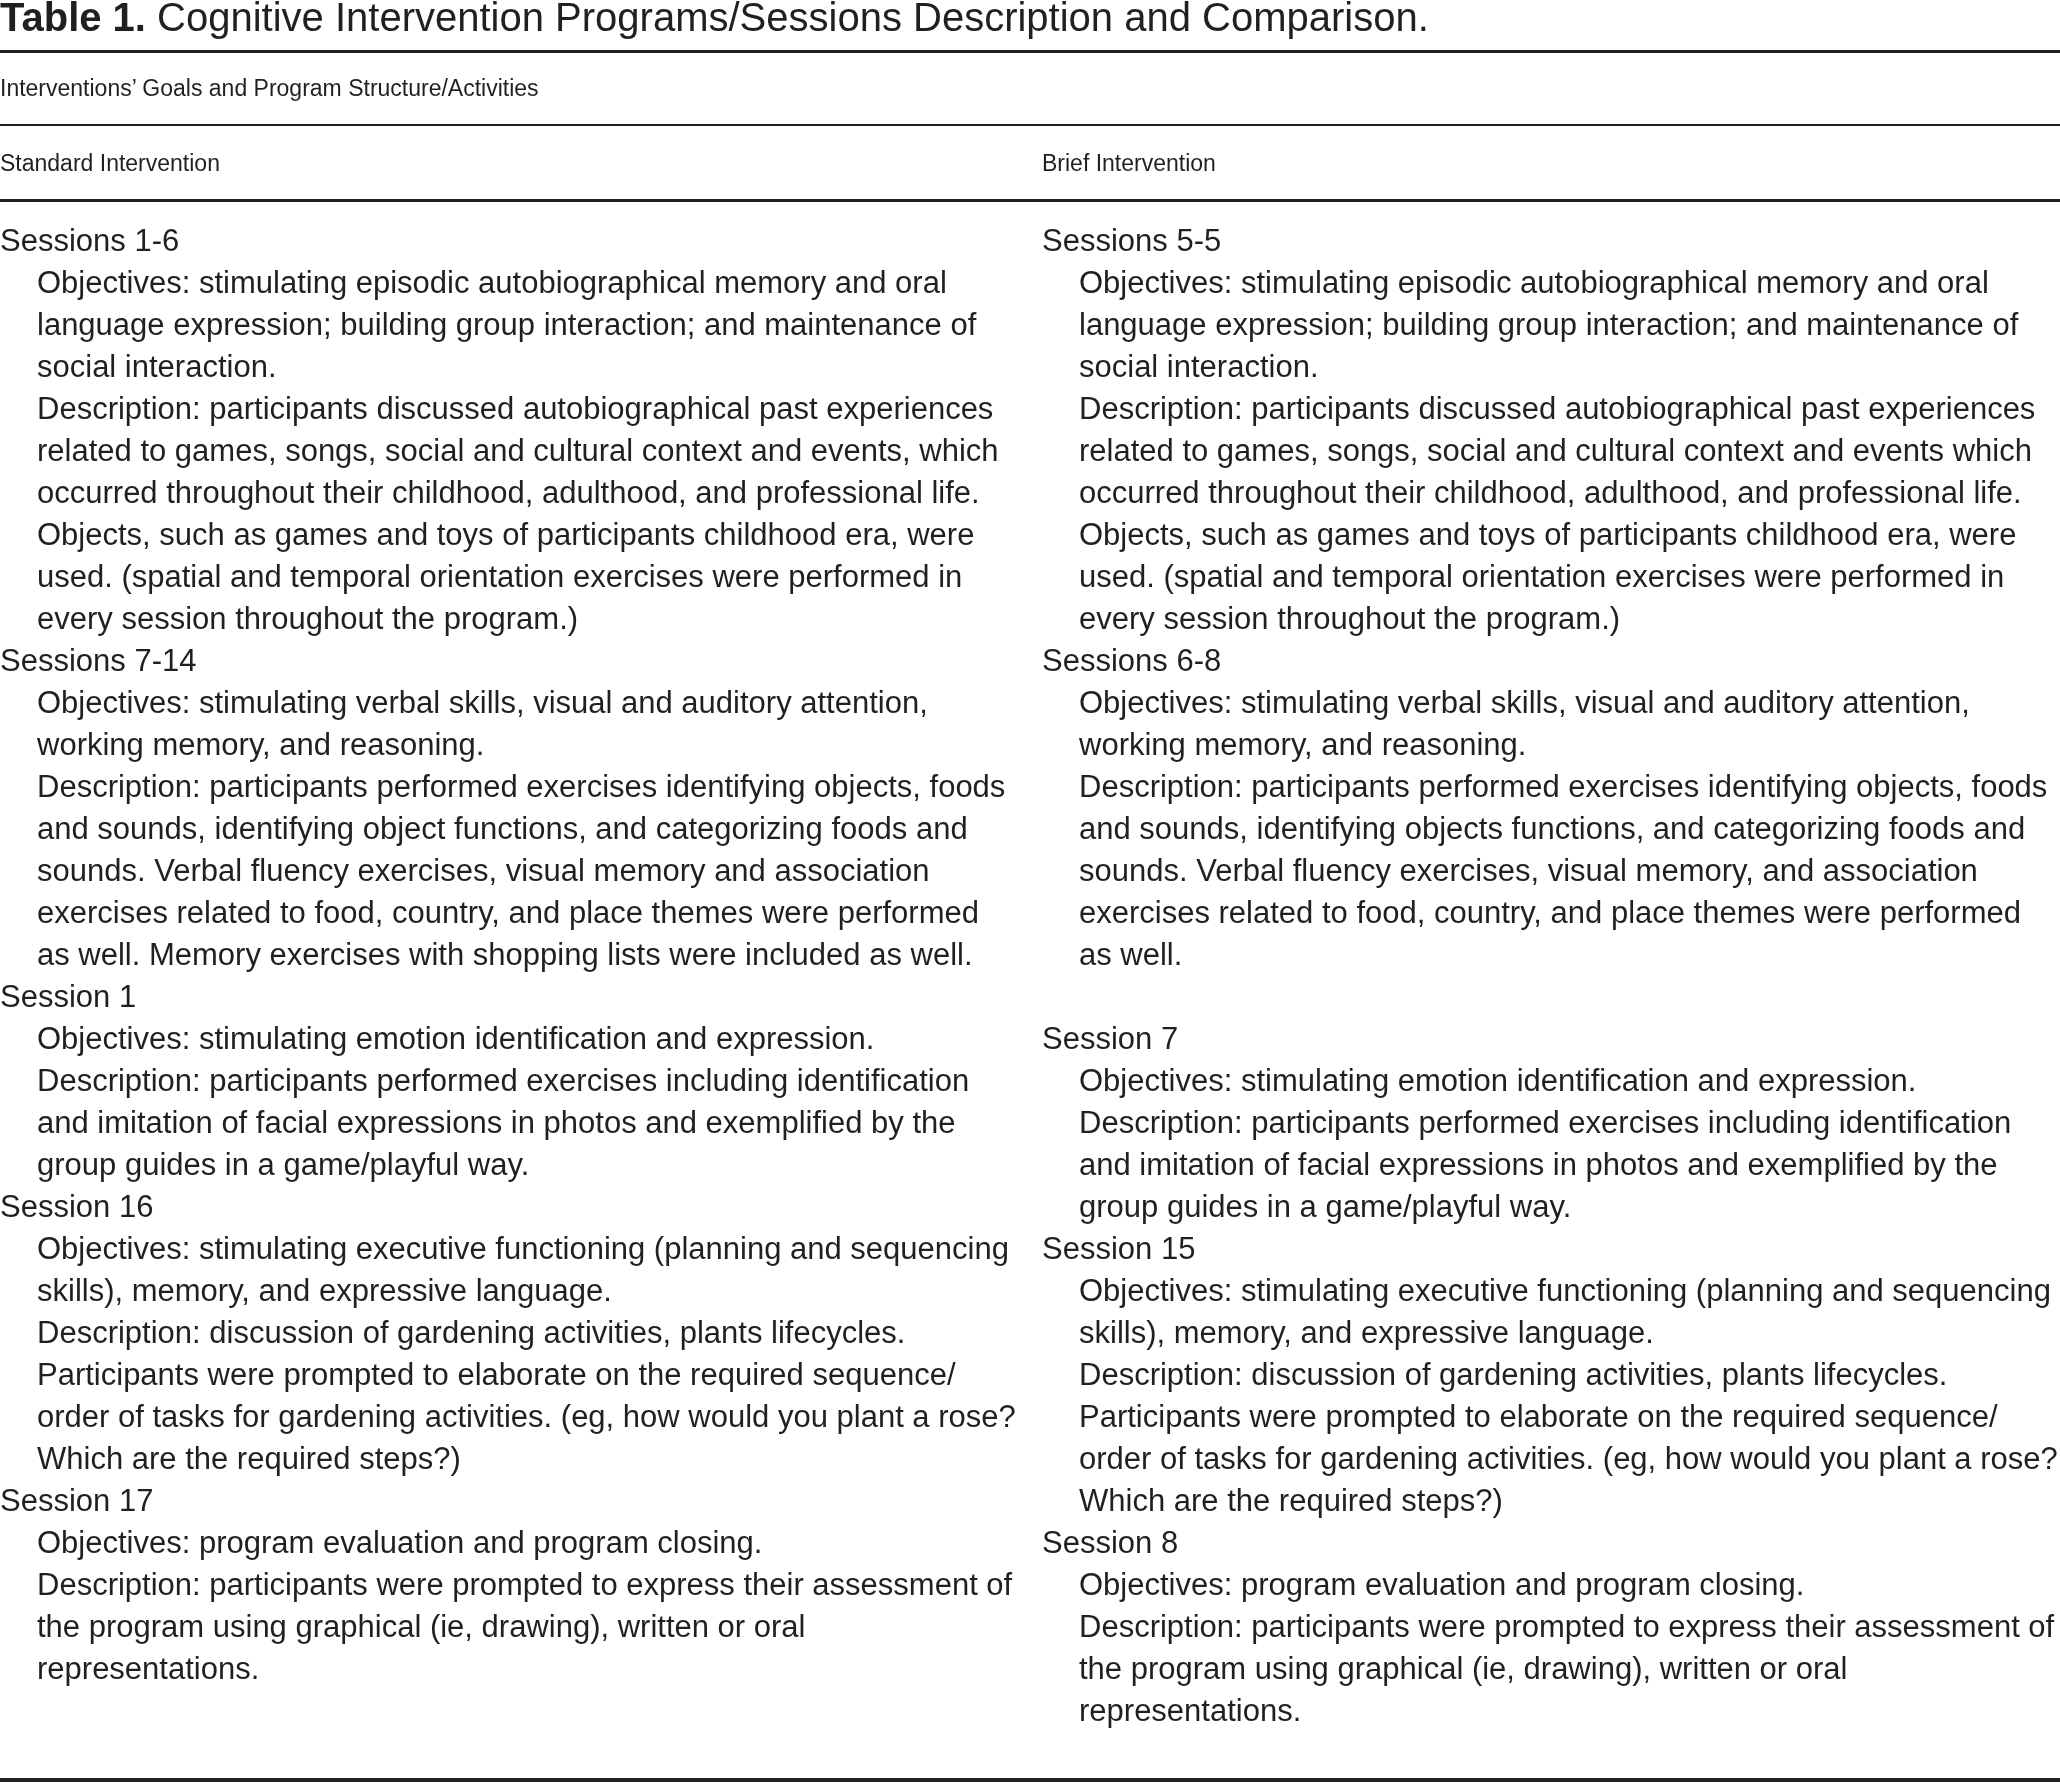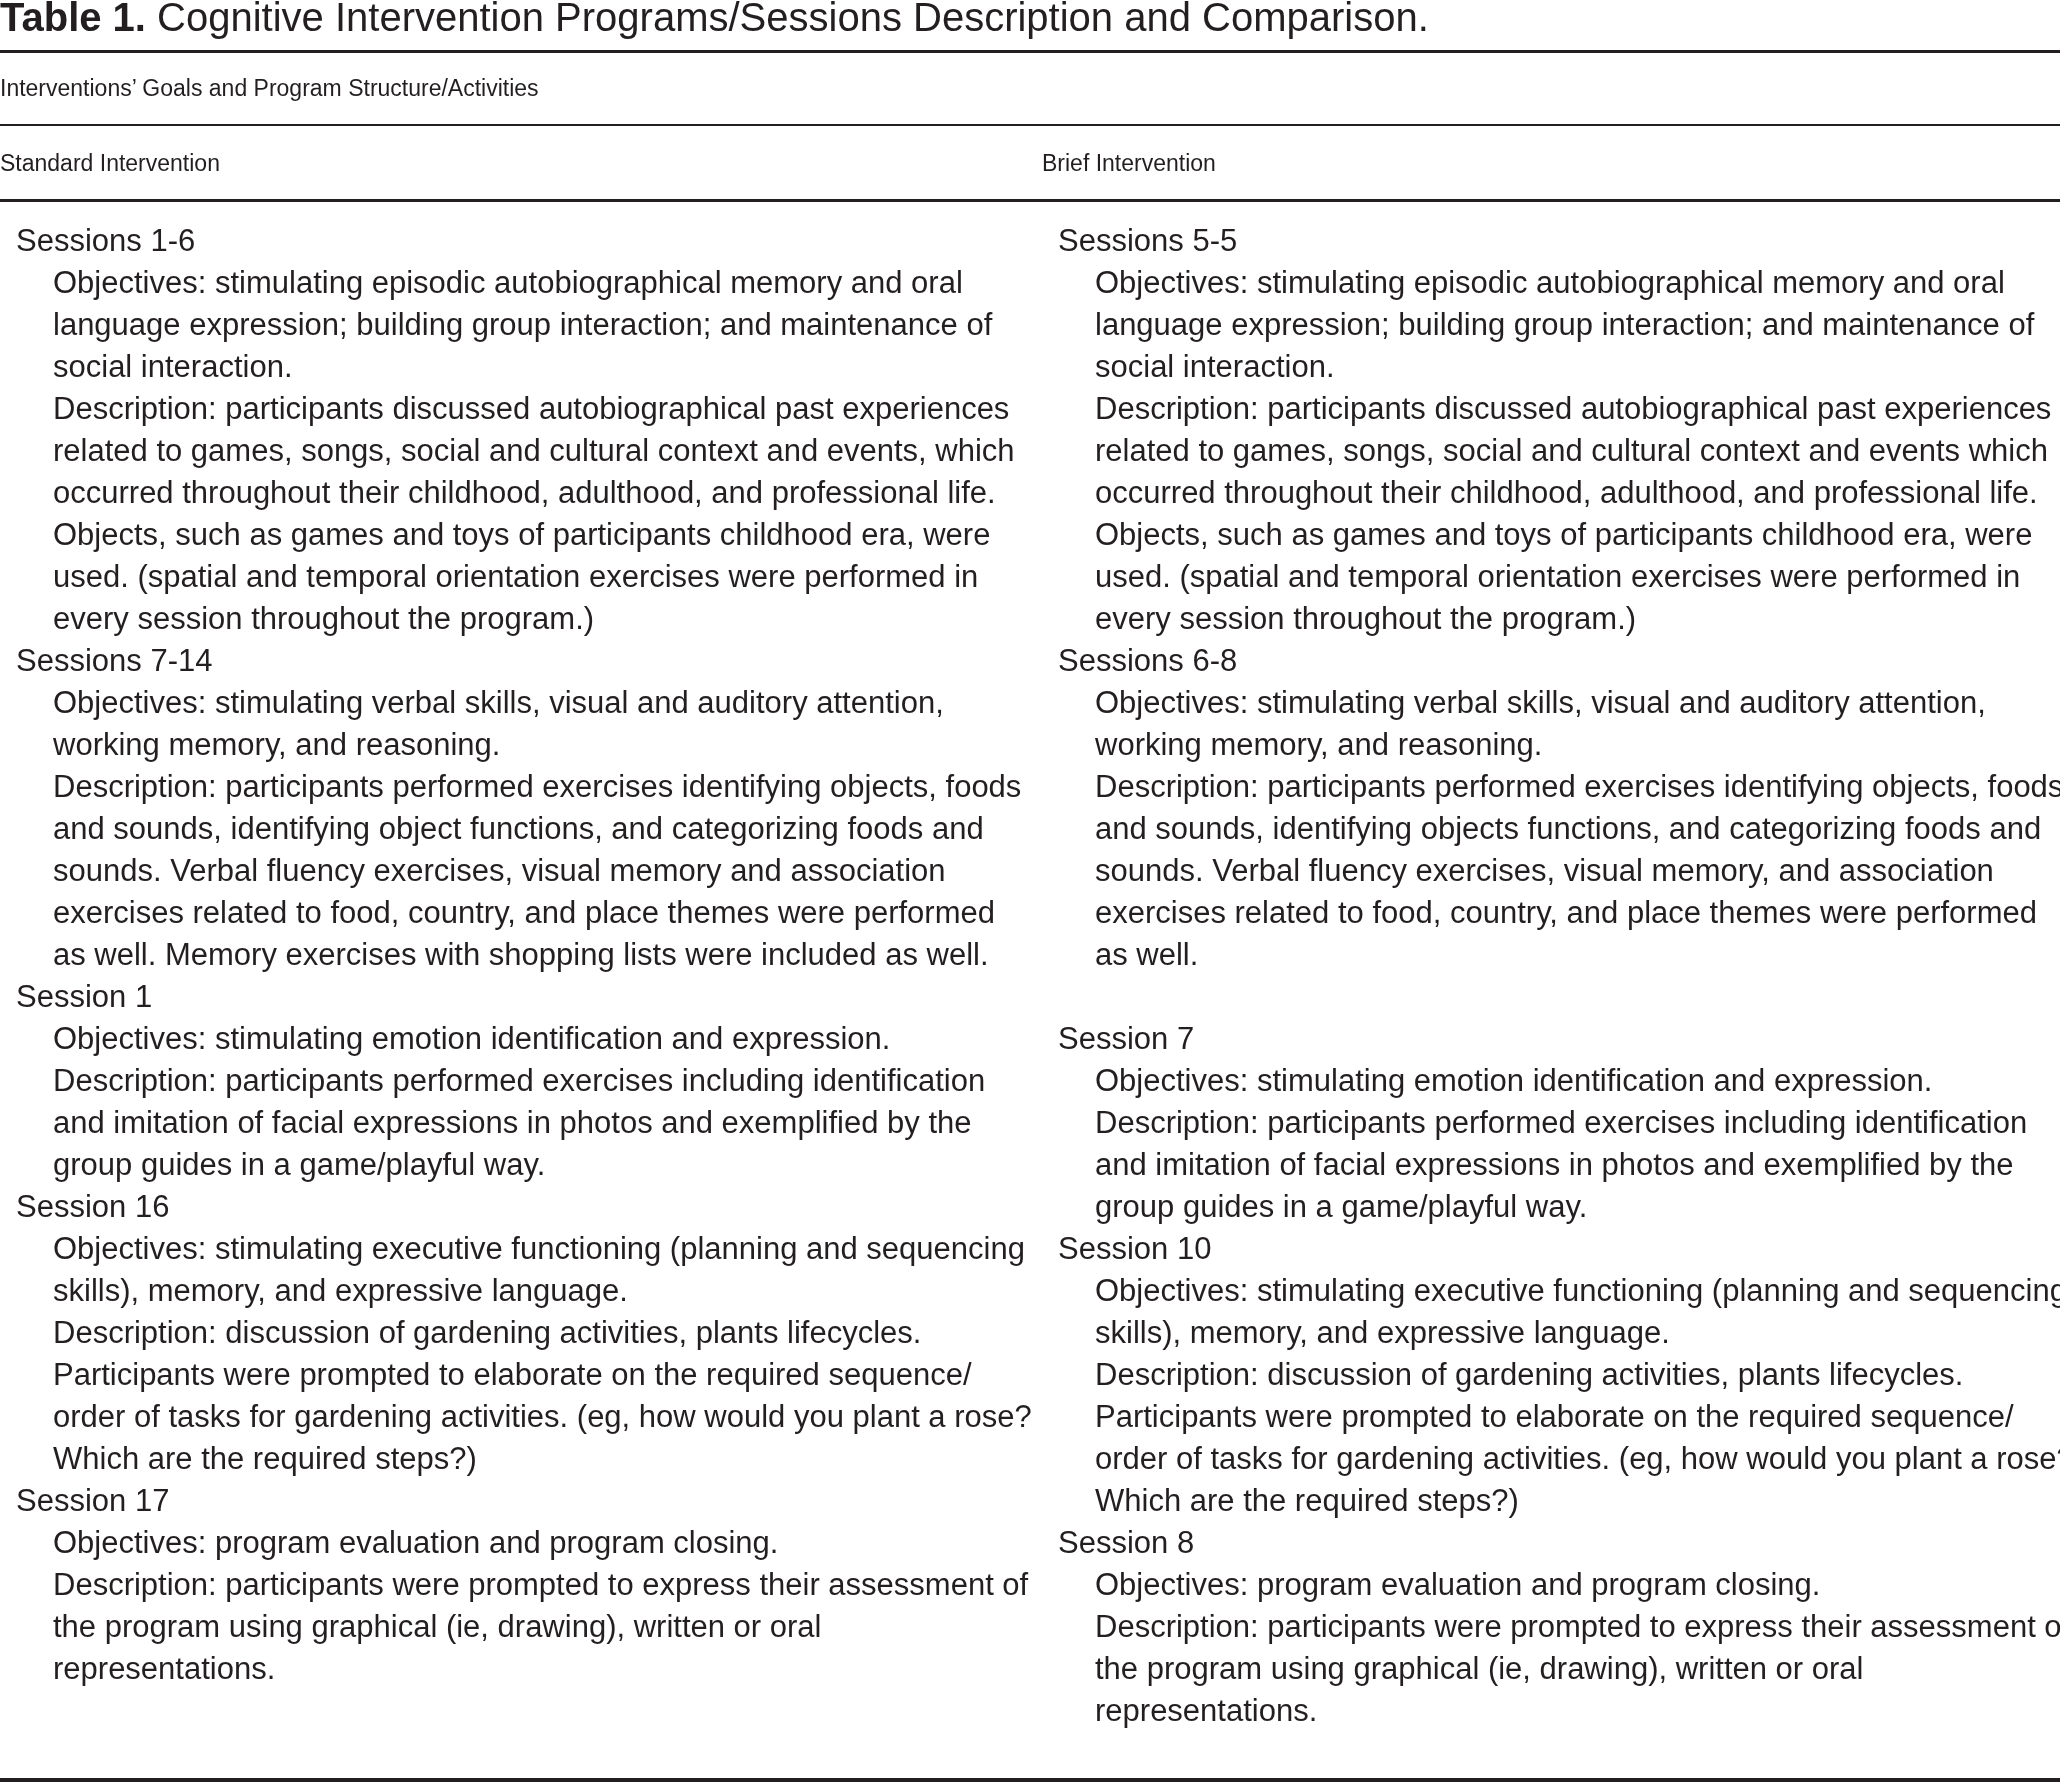--- a/index.html
+++ b/index.html
@@ -20,21 +20,21 @@
   .rule.r3 { top: 199px; height: 2.9px; }
   .rule.r4 { top: 1778px; height: 3.8px; }
   .hdr {
     position: absolute; font-size: 23px; line-height: 38px; white-space: nowrap;
   }
   .hdr.goal { left: 0; top: 69px; }
   .hdr.std  { left: 0; top: 144px; }
   .hdr.brf  { left: 1042px; top: 144px; text-align: center; }
   .col {
     position: absolute; top: 220px; width: 1018px;
-    font-size: 31px; line-height: 42px; padding-left: 16px;
+    font-size: 31px; line-height: 42px;
   }
   .col.left { left: 0; }
   .col.right { left: 1042px; }
   .sess-title { white-space: nowrap; }
   .para { padding-left: 37px; }
   .spacer { height: 42px; }
 </style>
 </head>
 <body>
 
@@ -98,21 +98,21 @@
     <div class="spacer"></div>
   </div>
 
   <div>
     <div class="sess-title">Session 7</div>
     <div class="para">Objectives: stimulating emotion identification and expression.</div>
     <div class="para">Description: participants performed exercises including identification and imitation of facial expressions in photos and exemplified by the group guides in a game/playful way.</div>
   </div>
 
   <div>
-    <div class="sess-title">Session 10</div>
+    <div class="sess-title">Session 15</div>
     <div class="para">Objectives: stimulating executive functioning (planning and sequencing skills), memory, and expressive language.</div>
     <div class="para">Description: discussion of gardening activities, plants lifecycles.</div>
     <div class="para">Participants were prompted to elaborate on the required sequence/ order of tasks for gardening activities. (eg, how would you plant a rose? Which are the required steps?)</div>
   </div>
 
   <div>
     <div class="sess-title">Session 8</div>
     <div class="para">Objectives: program evaluation and program closing.</div>
     <div class="para">Description: participants were prompted to express their assessment of the program using graphical (ie, drawing), written or oral representations.</div>
   </div>

